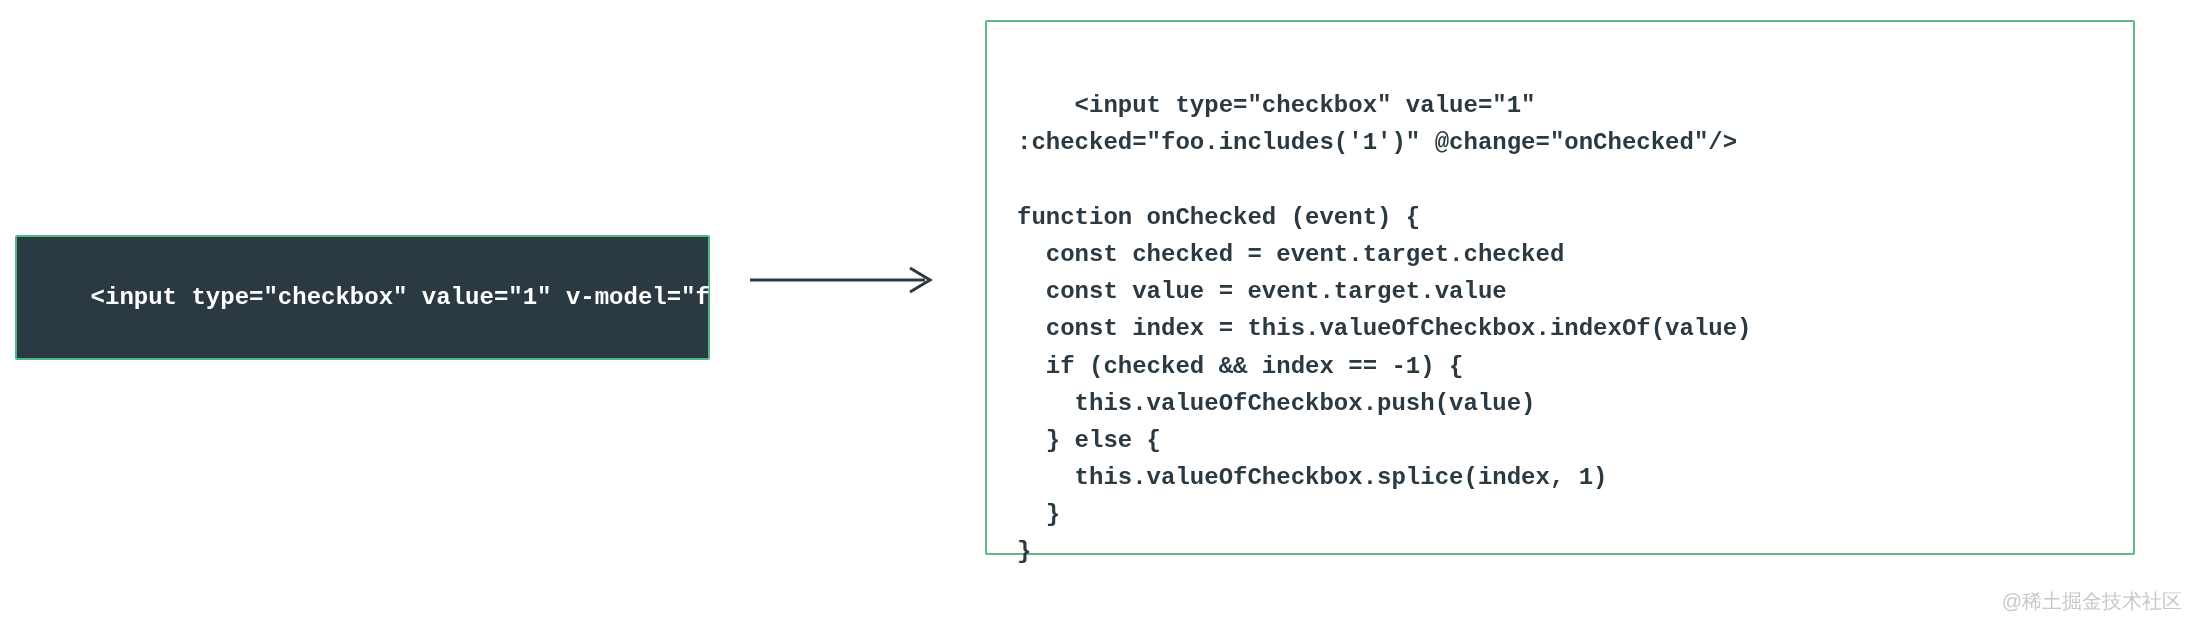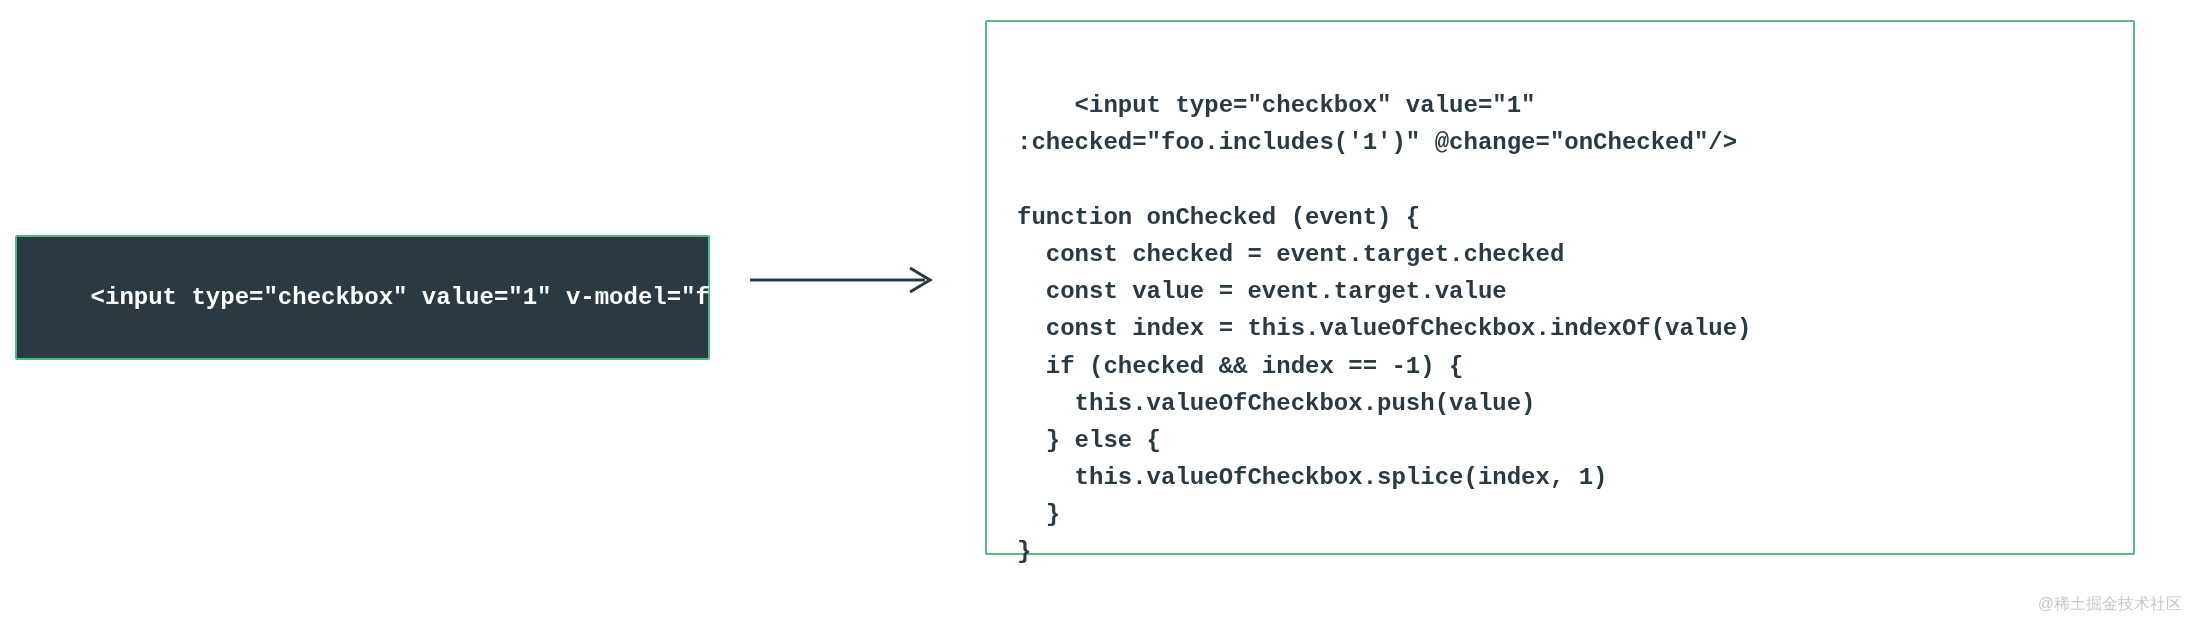--- a/index.html
+++ b/index.html
@@ -55,21 +55,21 @@
     font-size: 24px;
     font-weight: 600;
     line-height: 1.55;
     white-space: pre;
     font-family: "Consolas", "Monaco", "Courier New", monospace;
   }
   .watermark {
     position: absolute;
     right: 18px;
     bottom: 10px;
-    font-size: 16px;
+    font-size: 20px;
     color: #c8c8c8;
     font-family: -apple-system, BlinkMacSystemFont, "Segoe UI", sans-serif;
   }
 </style>
 </head>
 <body>
 
 <div class="container">
 
   <div class="left-box">

